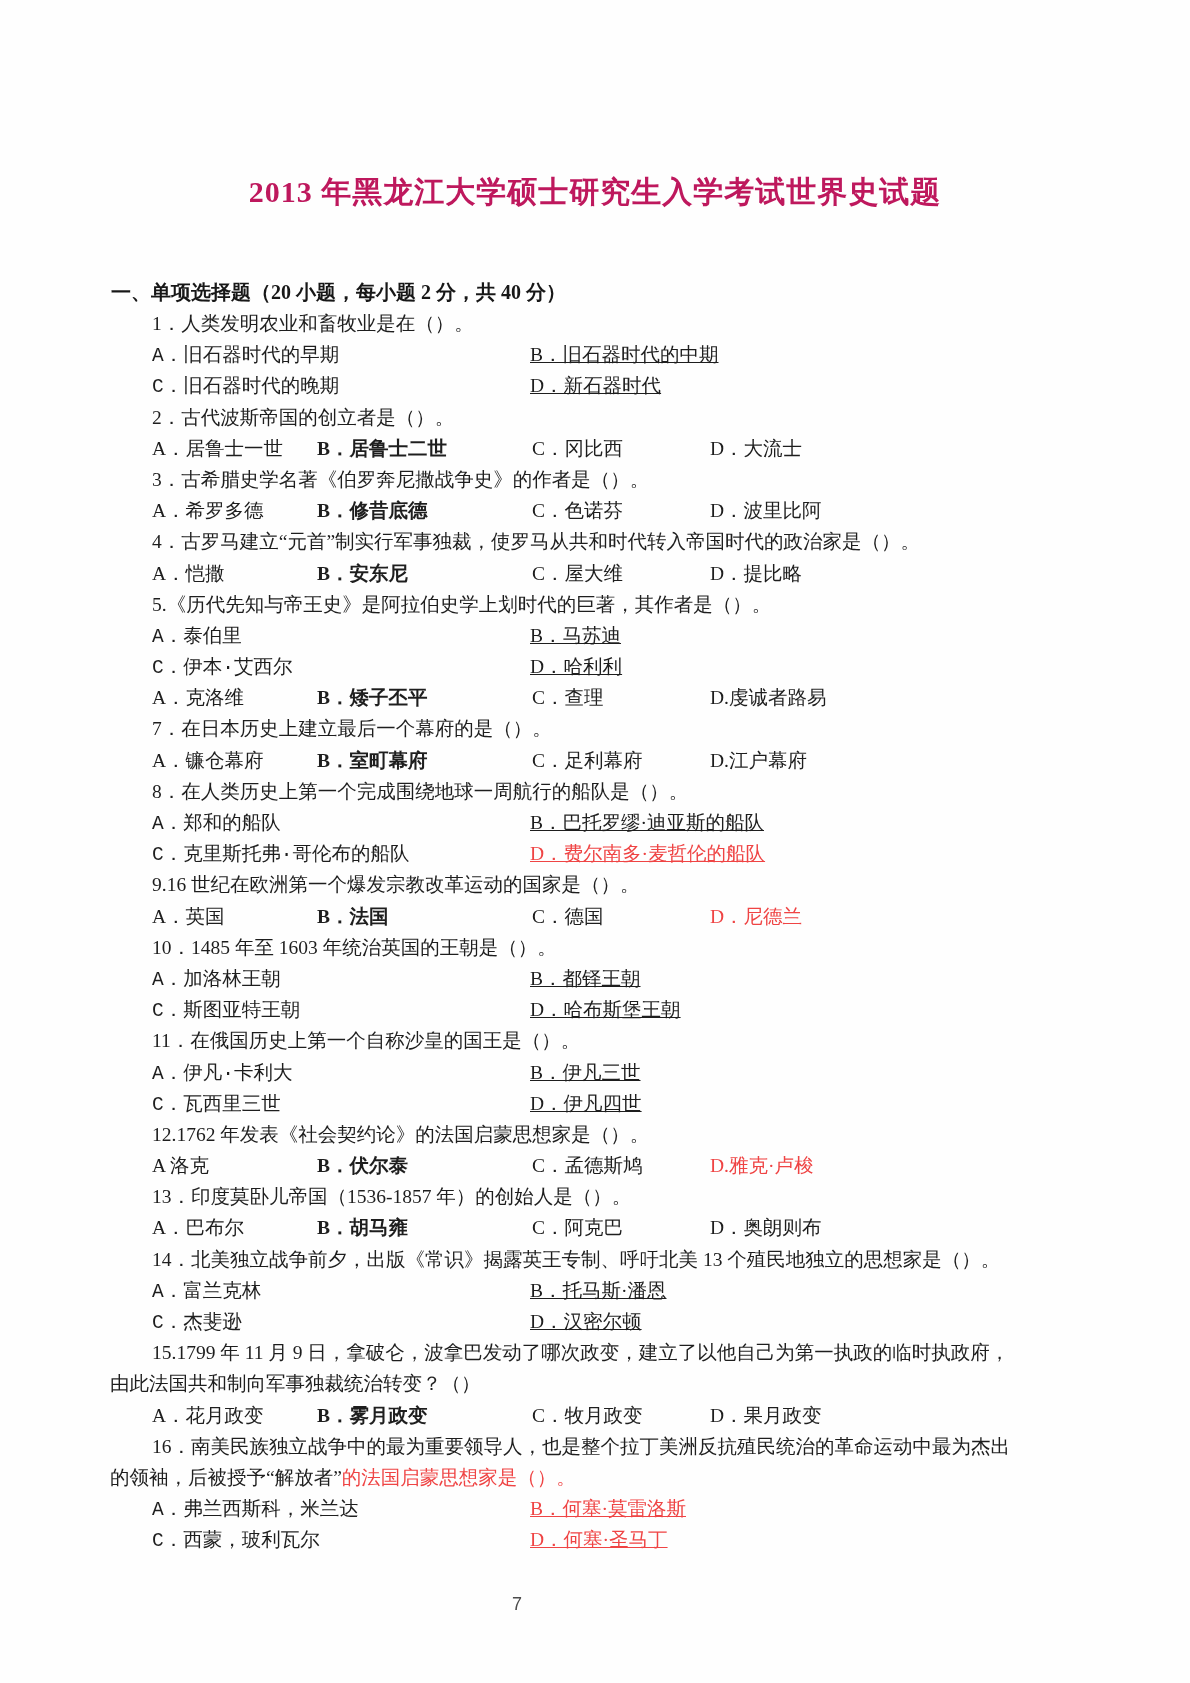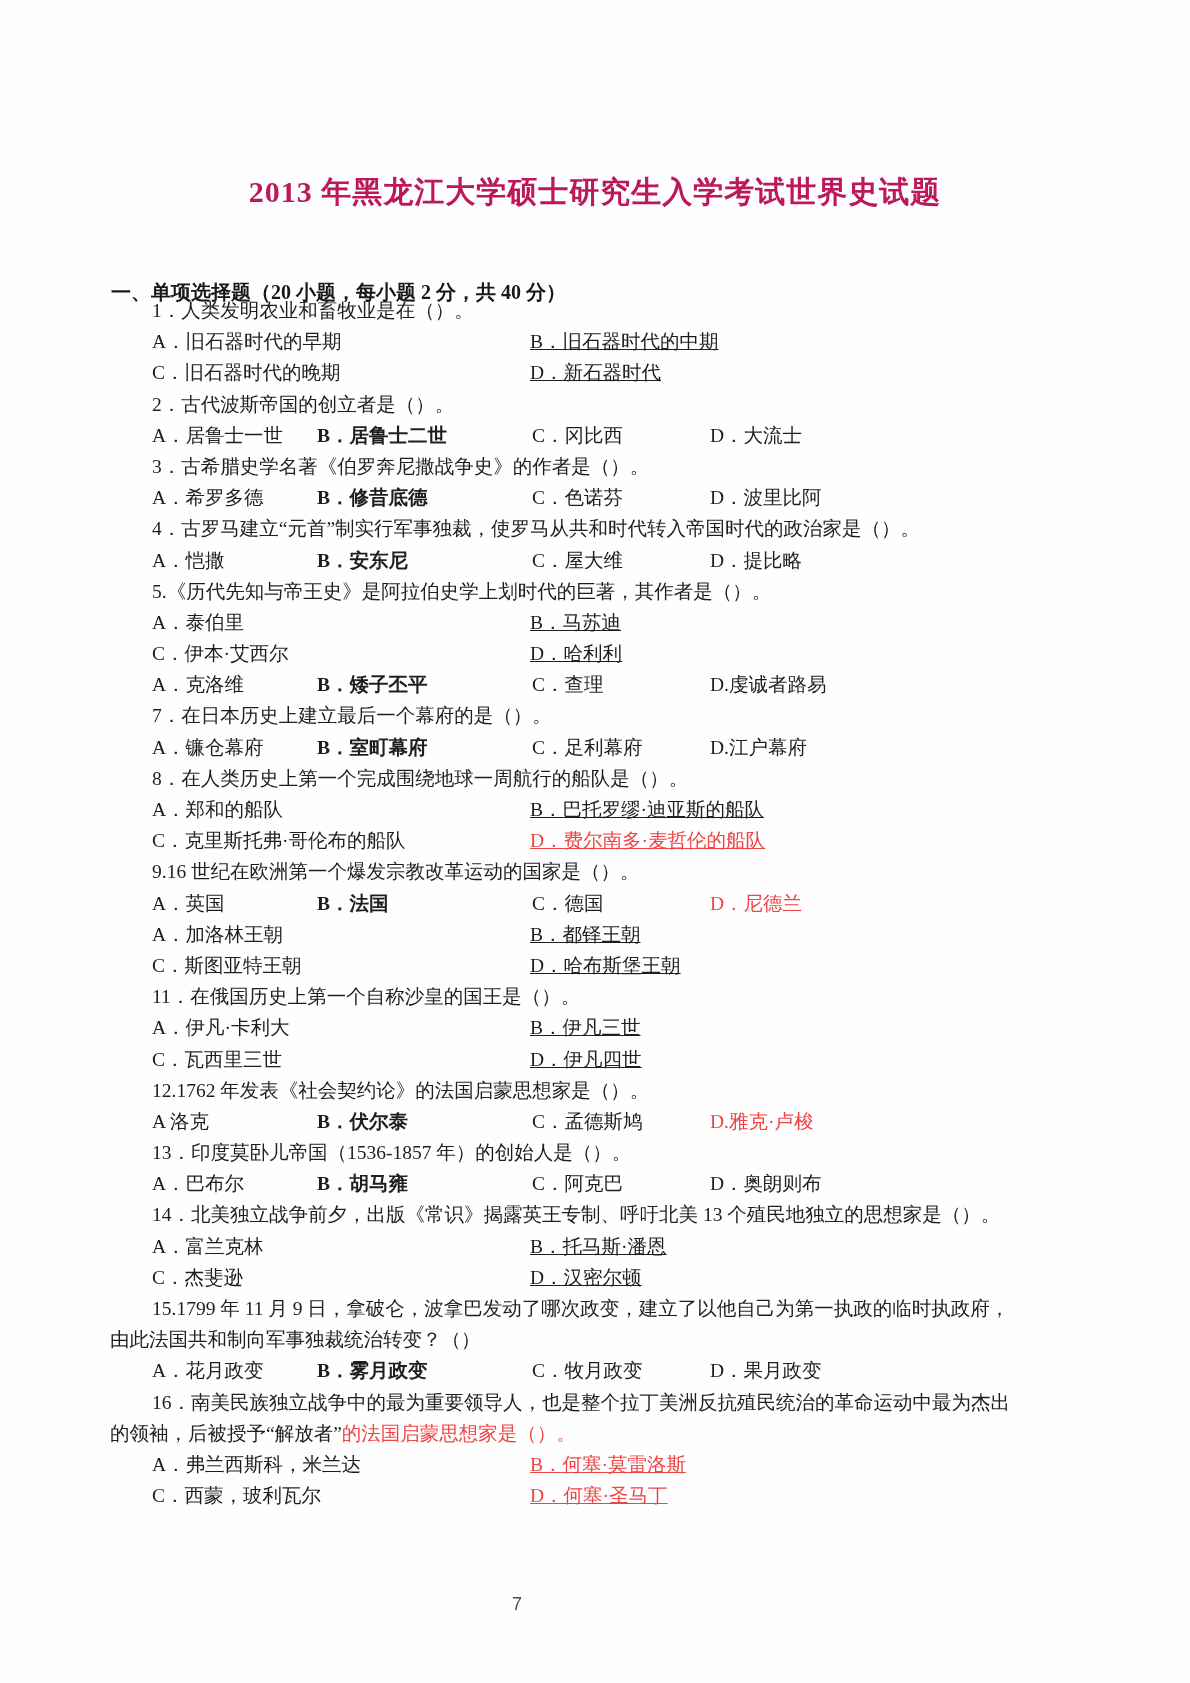--- a/index.html
+++ b/index.html
@@ -12,28 +12,28 @@
   .title{
     position:absolute;top:172px;left:0;width:1190px;
     text-align:center;font-size:30px;font-weight:bold;line-height:40px;
     letter-spacing:1px;color:#be185d;white-space:nowrap;
   }
   .section-heading{
     position:absolute;top:256px;left:111px;
     font-size:20px;font-weight:bold;line-height:31px;white-space:nowrap;color:#171717;margin-top:21px;
   }
   .qa{
-    position:absolute;top:295px;left:110px;width:1010px;
+    position:absolute;top:308px;left:110px;width:1010px;
     font-size:19.5px;color:#1e1e1e;
   }
   .line{height:31.2px;line-height:31.2px;white-space:nowrap;}
   .stem{padding-left:42px;}
   .cont{padding-left:0;}
   .row2{padding-left:42px;}
-  .row2 .s1{display:inline-block;width:378px;}
+  .row2 .s1{display:inline-block;width:378px;font-family:Liberation Mono, monospace;}
   .row2 .s2{display:inline-block;text-decoration:underline;}
   .row4{padding-left:42px;}
   .row4 .s4a{display:inline-block;width:165px;}
   .row4 .s4b{display:inline-block;width:215px;font-weight:bold;}
   .row4 .s4c{display:inline-block;width:178px;}
   .row4 .s4d{display:inline-block;text-align:right;}
   .muted{color:#ef4444;}
   .page-number{
     position:absolute;top:1593px;left:497px;width:40px;text-align:center;
     font-family:"Liberation Sans","DejaVu Sans",sans-serif;
@@ -97,20 +97,21 @@
     </div>
     <div class="line row2">
       <span class="s1">C．克里斯托弗·哥伦布的船队</span><span class="s2 muted">D．费尔南多·麦哲伦的船队</span>
     </div>
 
     <div class="line stem">9.16 世纪在欧洲第一个爆发宗教改革运动的国家是（）。</div>
     <div class="line row4">
       <span class="s4a">A．英国</span><span class="s4b">B．法国</span><span class="s4c">C．德国</span><span class="s4d muted">D．尼德兰</span>
     </div>
 
+    <div class="line stem">10．1485 年至 1603 年统治英国的王朝是（）。</div>
     <div class="line row2">
       <span class="s1">A．加洛林王朝</span><span class="s2">B．都铎王朝</span>
     </div>
     <div class="line row2">
       <span class="s1">C．斯图亚特王朝</span><span class="s2">D．哈布斯堡王朝</span>
     </div>
 
     <div class="line stem">11．在俄国历史上第一个自称沙皇的国王是（）。</div>
     <div class="line row2">
       <span class="s1">A．伊凡·卡利大</span><span class="s2">B．伊凡三世</span>

